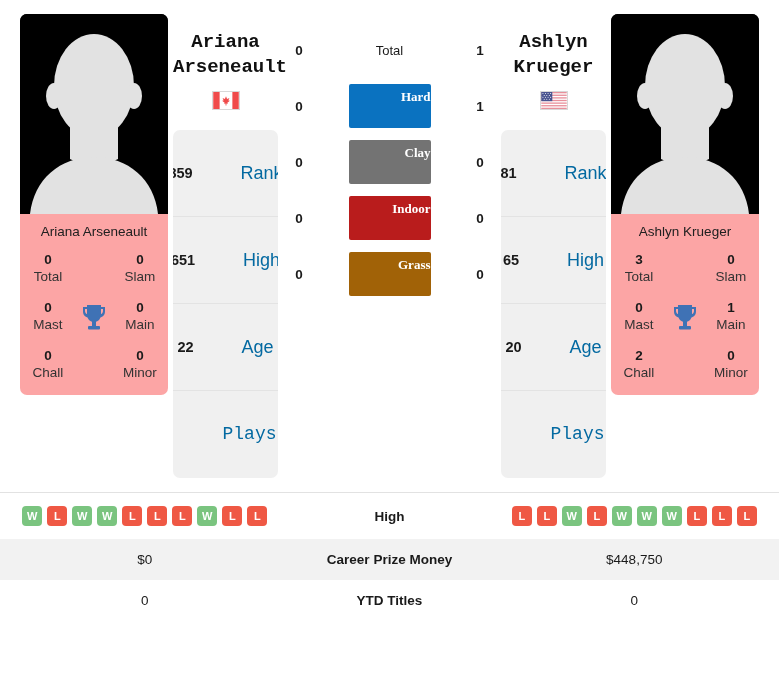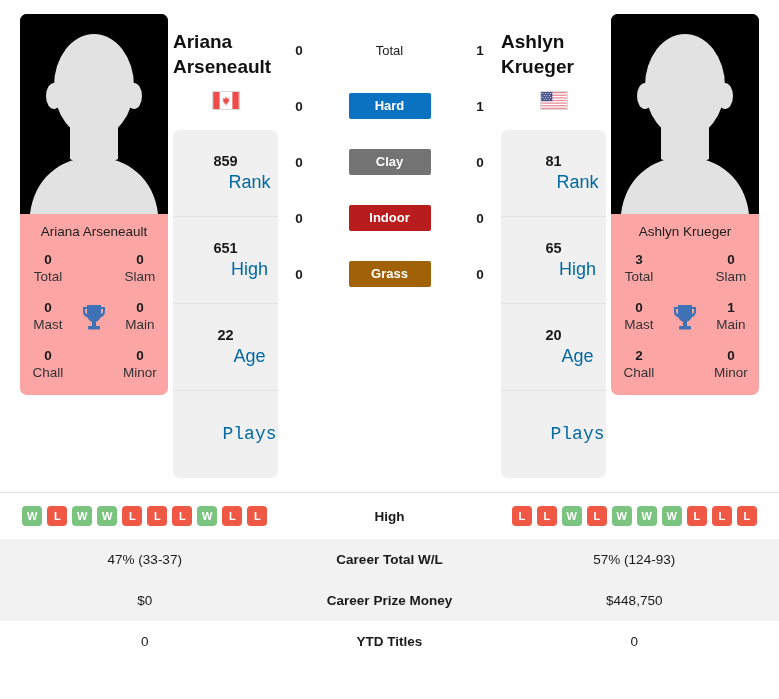--- a/index.html
+++ b/index.html
@@ -51,53 +51,54 @@
   }
   .tstat { text-align: center; line-height: 1.25; }
   .tstat .v { font-size: 13.5px; font-weight: bold; color: #1a1a1a; }
   .tstat .l { font-size: 13.5px; color: #333; }
   .trophy-cell { grid-row: 2; grid-column: 2; display: flex; align-items: center; justify-content: center; }
   .trophy-cell svg { width: 26px; height: 28px; display: block; }
 
   
   .mid-col { width: 115px; flex: 0 0 115px; padding: 0 5px; }
   .pname-big {
-    font-size: 19px; font-weight: bold; line-height: 1.3;
-    color: #111; margin-top: 16px;
+    font-size: 19px; font-weight: bold; text-align: center; line-height: 1.3;
+    color: #111; margin-top: 16px; font-family: Liberation Mono, monospace;
   }
   .flag-wrap { display: flex; justify-content: center; margin-top: 12px; }
   .flag { width: 28px; height: 19px; display: block; border: 1px solid #d8d8d8; }
 
   .rank-card {
     background: #f0f0f0; border-radius: 7px; margin-top: 20px; overflow: hidden;
   }
   .rank-cell {
-    height: 87px; display: flex; flex-direction: column;
+    height: 87px; display: flex; flex-direction: row;
     align-items: center; justify-content: center;
     border-bottom: 1px solid #e3e3e3; line-height: 1.3;
   }
   .rank-cell:last-child { border-bottom: none; font-family: Liberation Mono, monospace; }
   .rank-cell .v { font-size: 14.5px; font-weight: bold; color: #1a1a1a; }
   .rank-cell .l { font-size: 18px; color: #0369a1; padding-left: 48px; }
 
   
   .center-col { flex: 1 1 auto; padding-top: 8px; }
   .srow {
     display: flex; align-items: center; height: 56px;
   }
   .srow .sc { width: 32px; text-align: center; font-size: 13.5px; font-weight: bold; color: #1a1a1a; }
   .srow .sc.right { margin-left: auto; }
   .srow .lbl-plain {
     flex: 1 1 auto; text-align: center; font-size: 13px; color: #1a1a1a;
   }
   .srow .badge-wrap { flex: 1 1 auto; display: flex; justify-content: center; }
   .badge {
-    width: 82px; height: 26px; line-height: 26px; text-align: center;
+    width: 82px; height: 44px; line-height: 26px; text-align: right;
     color: #ffffff; font-size: 13px; font-weight: bold;
     border-radius: 2px;
+    font-family: Liberation Serif, serif;
   }
 
   
   .table { margin-top: 14px; border-top: 1px solid #e2e2e2; }
   .trow { display: flex; align-items: center; height: 41px; }
   .trow.alt { background: #f2f2f2; }
   .trow .cell {
     flex: 1 1 0; text-align: center; font-size: 13.5px; color: #1a1a1a;
   }
   .trow .cell.mid { font-weight: bold; flex: 0 0 200px; }
@@ -383,25 +384,20 @@
             <div class="fb w">W</div>
             <div class="fb w">W</div>
             <div class="fb w">W</div>
             <div class="fb l">L</div>
             <div class="fb l">L</div>
             <div class="fb l">L</div>
           </div>
       </div>
     </div>
 
-    <div class="trow alt">
-      <div class="cell">47% (33-37)</div>
-      <div class="cell mid">Career Total W/L</div>
-      <div class="cell">57% (124-93)</div>
-    </div>
 
 
     <div class="trow alt">
       <div class="cell">$0</div>
       <div class="cell mid">Career Prize Money</div>
       <div class="cell">$448,750</div>
     </div>
 
     <div class="trow">
       <div class="cell">0</div>

